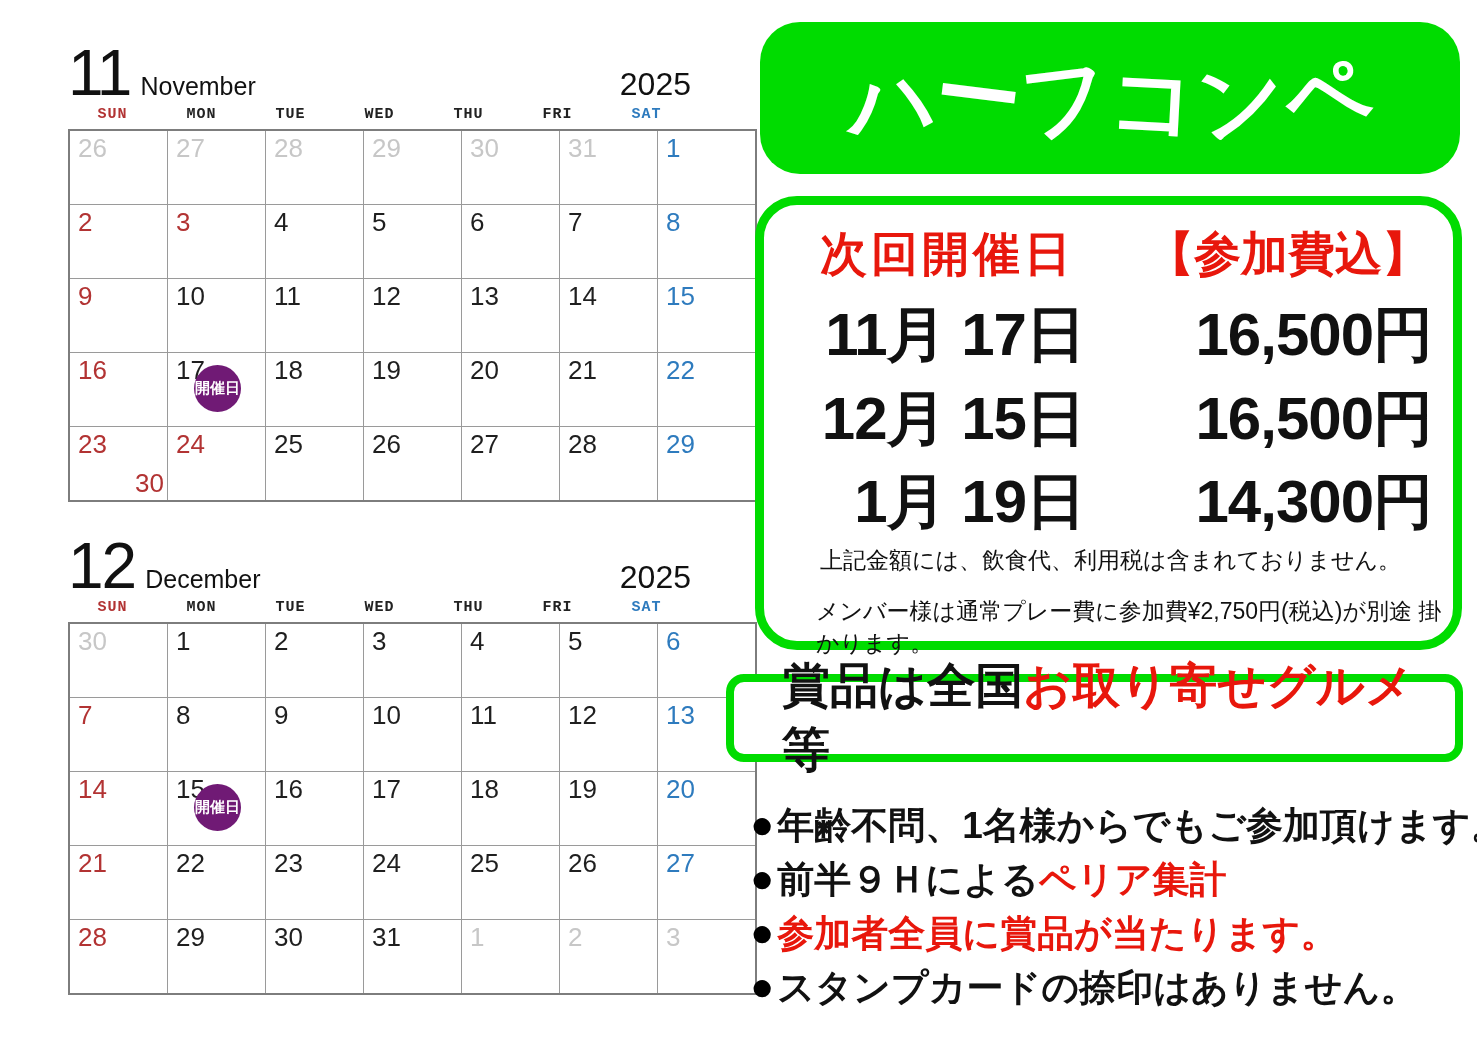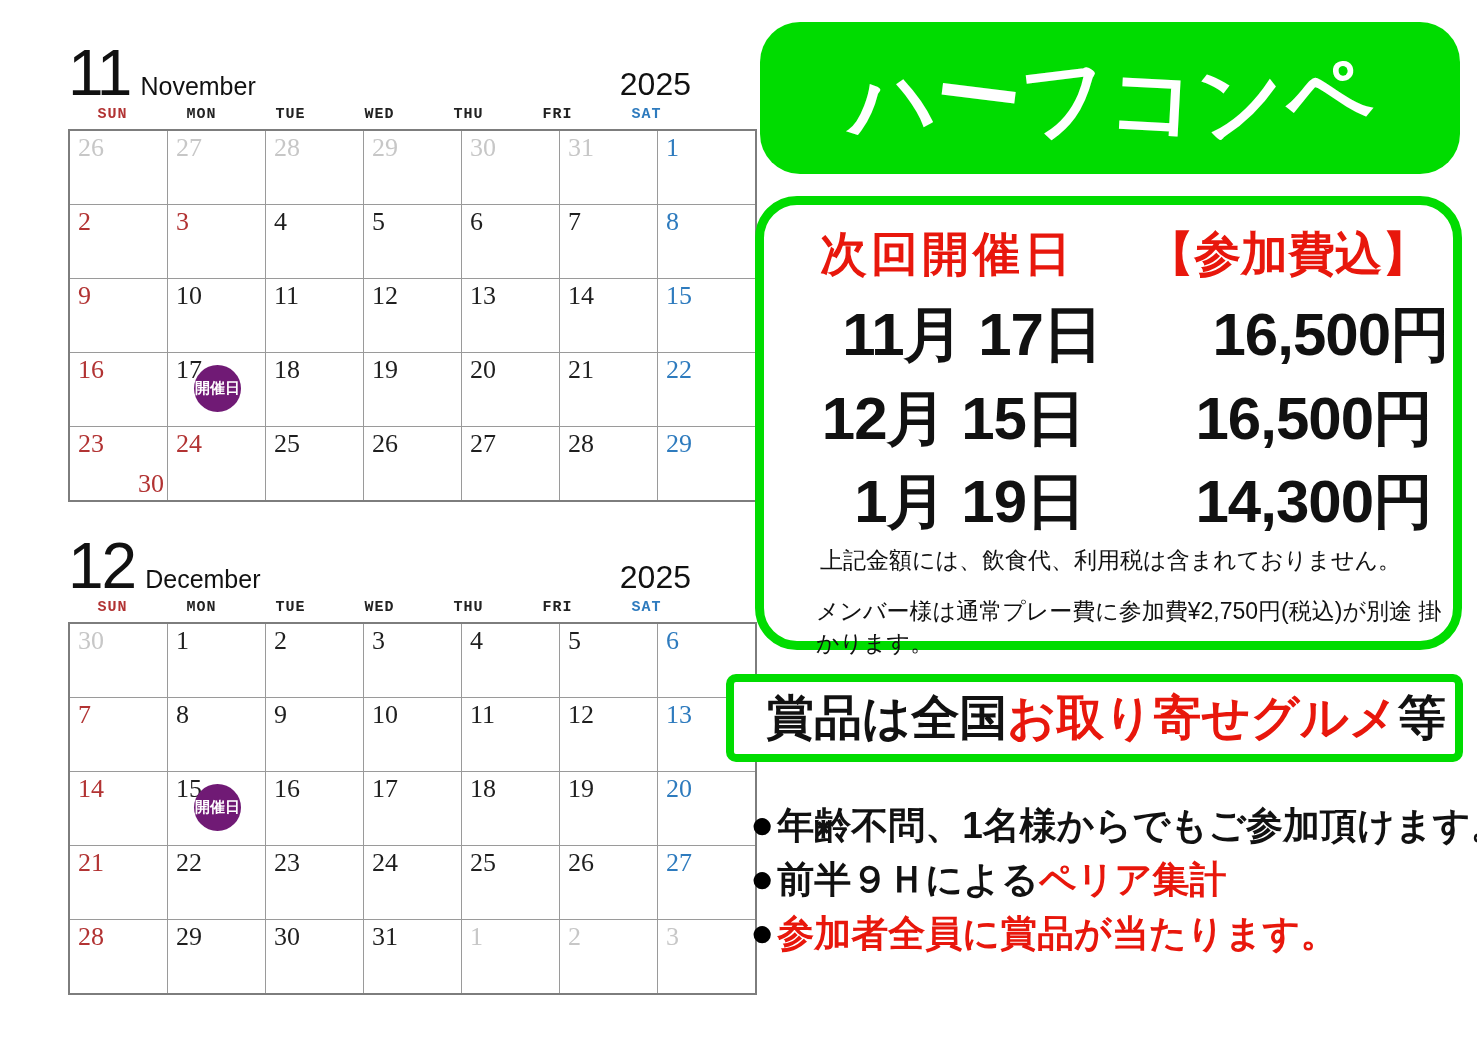--- a/index.html
+++ b/index.html
@@ -13,21 +13,21 @@
   #cal-0{top:36px;}
   #cal-1{top:529px;}
   .cal-title{display:flex;align-items:baseline;height:62px;}
   .cal-mnum{font-size:64px;font-weight:500;color:#111;letter-spacing:-2px;}
   .cal-mname{font-size:25px;font-weight:400;color:#111;margin-left:10px;}
   .cal-year{margin-left:auto;font-size:32px;font-weight:500;color:#111;}
   .cal-dow{display:flex;margin-top:8px;height:20px;}
   .dow{width:89px;text-align:center;font-size:15px;font-weight:600;color:#222;letter-spacing:1px;font-family:Liberation Mono, monospace;}
   .dow.red{color:#b23333;}
   .dow.blue{color:#2e7bbe;}
-  .cal-grid{border-collapse:collapse;table-layout:fixed;width:623px;margin-top:3px;border:2px solid #7d7d7d;font-family:Liberation Serif, serif;}
+  .cal-grid{border-collapse:collapse;table-layout:fixed;width:623px;margin-top:3px;border:2px solid #7d7d7d;}
   .cal-grid td{
     width:89px;height:71px;border:1px solid #9a9a9a;
     vertical-align:top;position:relative;padding:2px 0 0 8px;box-sizing:content-box;
   }
   .dnum{font-size:26px;font-weight:500;color:#1f1f1f;}
   td.red .dnum{color:#b23333;}
   td.blue .dnum{color:#2e7bbe;}
   td.gray .dnum{color:#c7c7c7;}
   .dextra{position:absolute;right:3px;bottom:1px;font-size:26px;font-weight:500;color:#b23333;}
   .badge{
@@ -55,22 +55,22 @@
   .sch-head-left{position:absolute;left:56px;top:18px;font-size:47px;font-weight:700;color:#e8170c;letter-spacing:4px;}
   .sch-head-right{position:absolute;right:24px;top:18px;font-size:47px;font-weight:700;color:#e8170c;}
   .sch-rows{position:absolute;left:0;top:0;width:100%;height:100%;}
   .sch-row{position:absolute;left:0;width:100%;height:70px;}
   .sch-date{position:absolute;right:368px;font-size:60px;font-weight:700;color:#111;letter-spacing:-1px;white-space:nowrap;}
   .sch-price{position:absolute;right:21px;font-size:60px;font-weight:700;color:#111;letter-spacing:-1px;white-space:nowrap;}
   .sch-note1{position:absolute;left:4px;right:0;top:340px;text-align:center;font-size:23px;font-weight:500;color:#111;}
   .sch-note2{position:absolute;left:52px;top:390px;width:648px;font-size:23px;font-weight:500;color:#111;line-height:32px;text-align:left;}
   .prize-box{
     position:absolute;left:726px;top:674px;width:737px;height:88px;
-    border:8px solid #00dc00;border-radius:10px;background:#fff;box-sizing:border-box;
-    display:flex;align-items:center;padding-left:32px;
+    border:8px solid #00dc00;border-radius:18px;background:#fff;box-sizing:border-box;
+    display:flex;align-items:center;padding-left:48px;
   }
   .prize-part{font-size:48px;font-weight:700;color:#111;white-space:nowrap;}
   .prize-part.red{color:#e8170c;}
   .bullets{position:absolute;left:750px;top:798px;width:727px;}
   .bullet-line{font-size:37px;font-weight:600;color:#111;line-height:53px;white-space:nowrap;}
   .bullet-marker{font-size:40px;color:#000;margin-right:3px;}
   .bullet-part.red{color:#e8170c;}
   .bullet-part.black{color:#111;}
 </style>
 </head>
@@ -209,21 +209,21 @@
 </section>
 
 <div class="title-box">
   <div id="flyer-title-text"><span class="tch c0">ハ</span><span class="tch c1">ー</span><span class="tch c2">フ</span><span class="tch c3">コ</span><span class="tch c4">ン</span><span class="tch c5">ペ</span></div>
 </div>
 
 <div class="sch-box">
   <div class="sch-head-left">次回開催日</div>
   <div class="sch-head-right">【参加費込】</div>
   <div class="sch-rows" id="sch-rows">
-      <div class="sch-row" style="top: 90px; margin-left: 17px;">
+      <div class="sch-row" style="top: 90px;">
         <span class="sch-date">11月 17日</span>
         <span class="sch-price">16,500円</span>
       </div>
       <div class="sch-row" style="top: 174px;">
         <span class="sch-date">12月 15日</span>
         <span class="sch-price">16,500円</span>
       </div>
       <div class="sch-row" style="top: 257px;">
         <span class="sch-date">1月 19日</span>
         <span class="sch-price">14,300円</span>
@@ -234,13 +234,14 @@
 </div>
 
 <div class="prize-box">
   <div id="prize-text"><span class="prize-part black">賞品は全国</span><span class="prize-part red">お取り寄せグルメ</span><span class="prize-part black">等</span></div>
 </div>
 
 <div class="bullets" id="bullets">
     <div class="bullet-line"><span class="bullet-marker">●</span><span class="bullet-part black">年齢不問、1名様からでもご参加頂けます。</span></div>
     <div class="bullet-line"><span class="bullet-marker">●</span><span class="bullet-part black">前半９Ｈによる</span><span class="bullet-part red">ペリア集計</span></div>
     <div class="bullet-line"><span class="bullet-marker">●</span><span class="bullet-part red">参加者全員に賞品が当たります。</span></div>
+    <div class="bullet-line"><span class="bullet-marker">●</span><span class="bullet-part black">スタンプカードの捺印はありません。</span></div>
   </div>
 
 </body></html>

